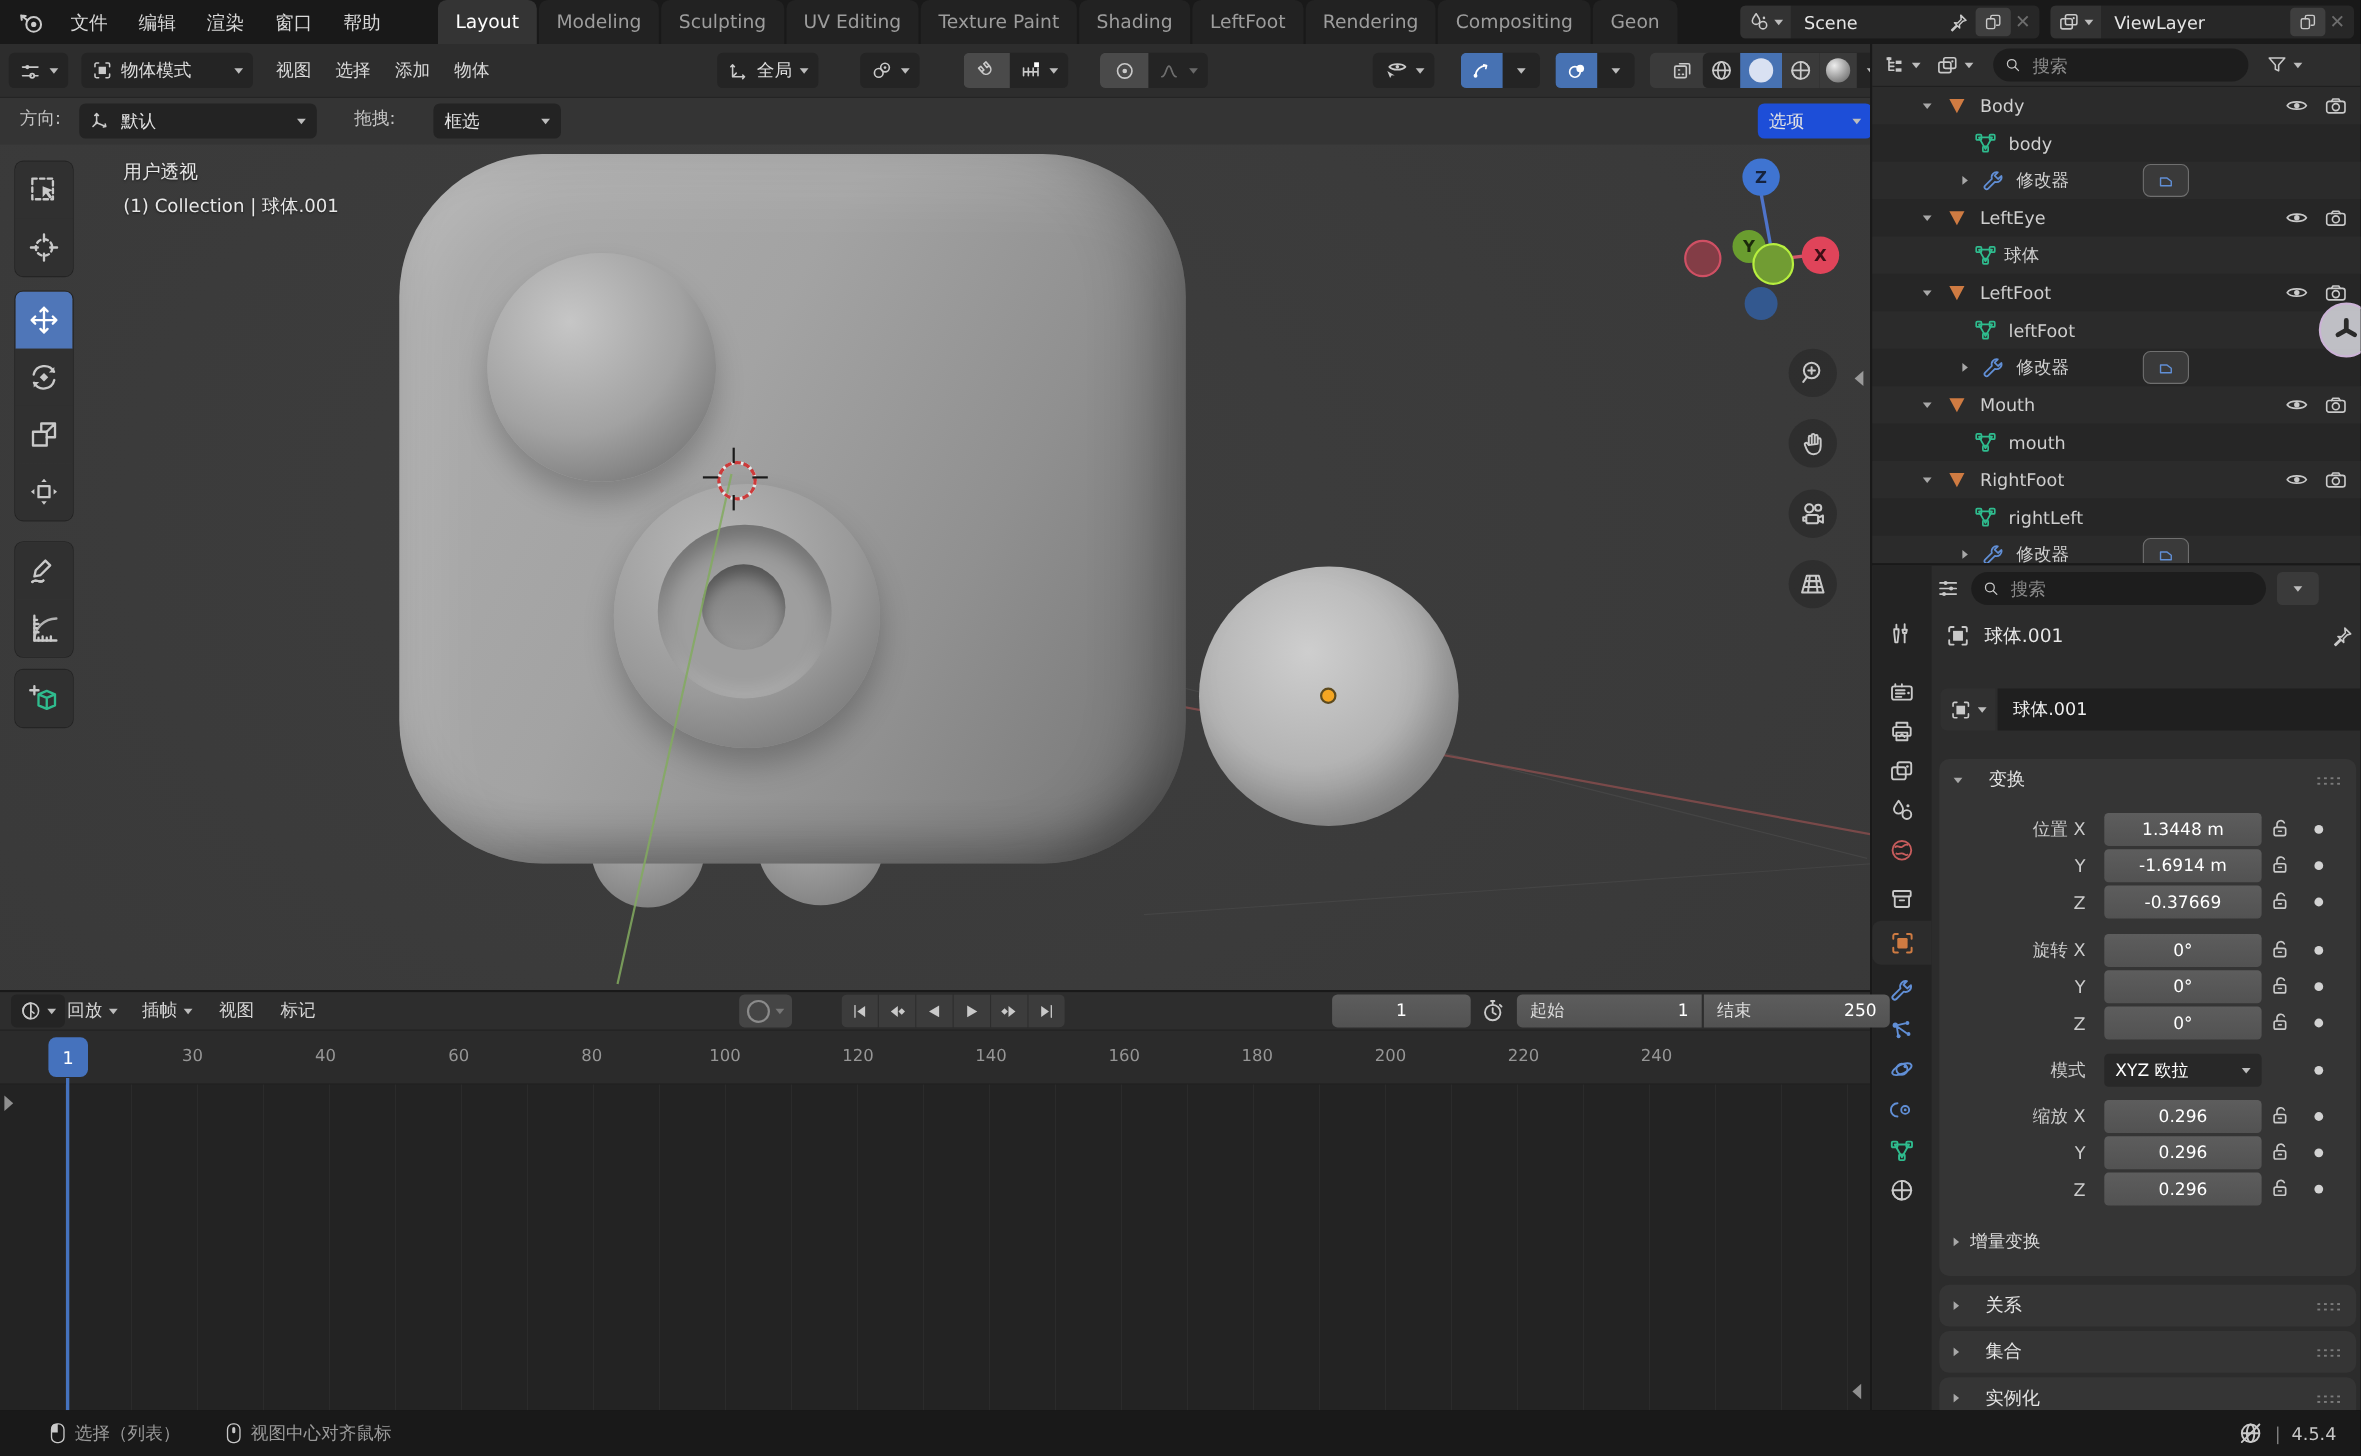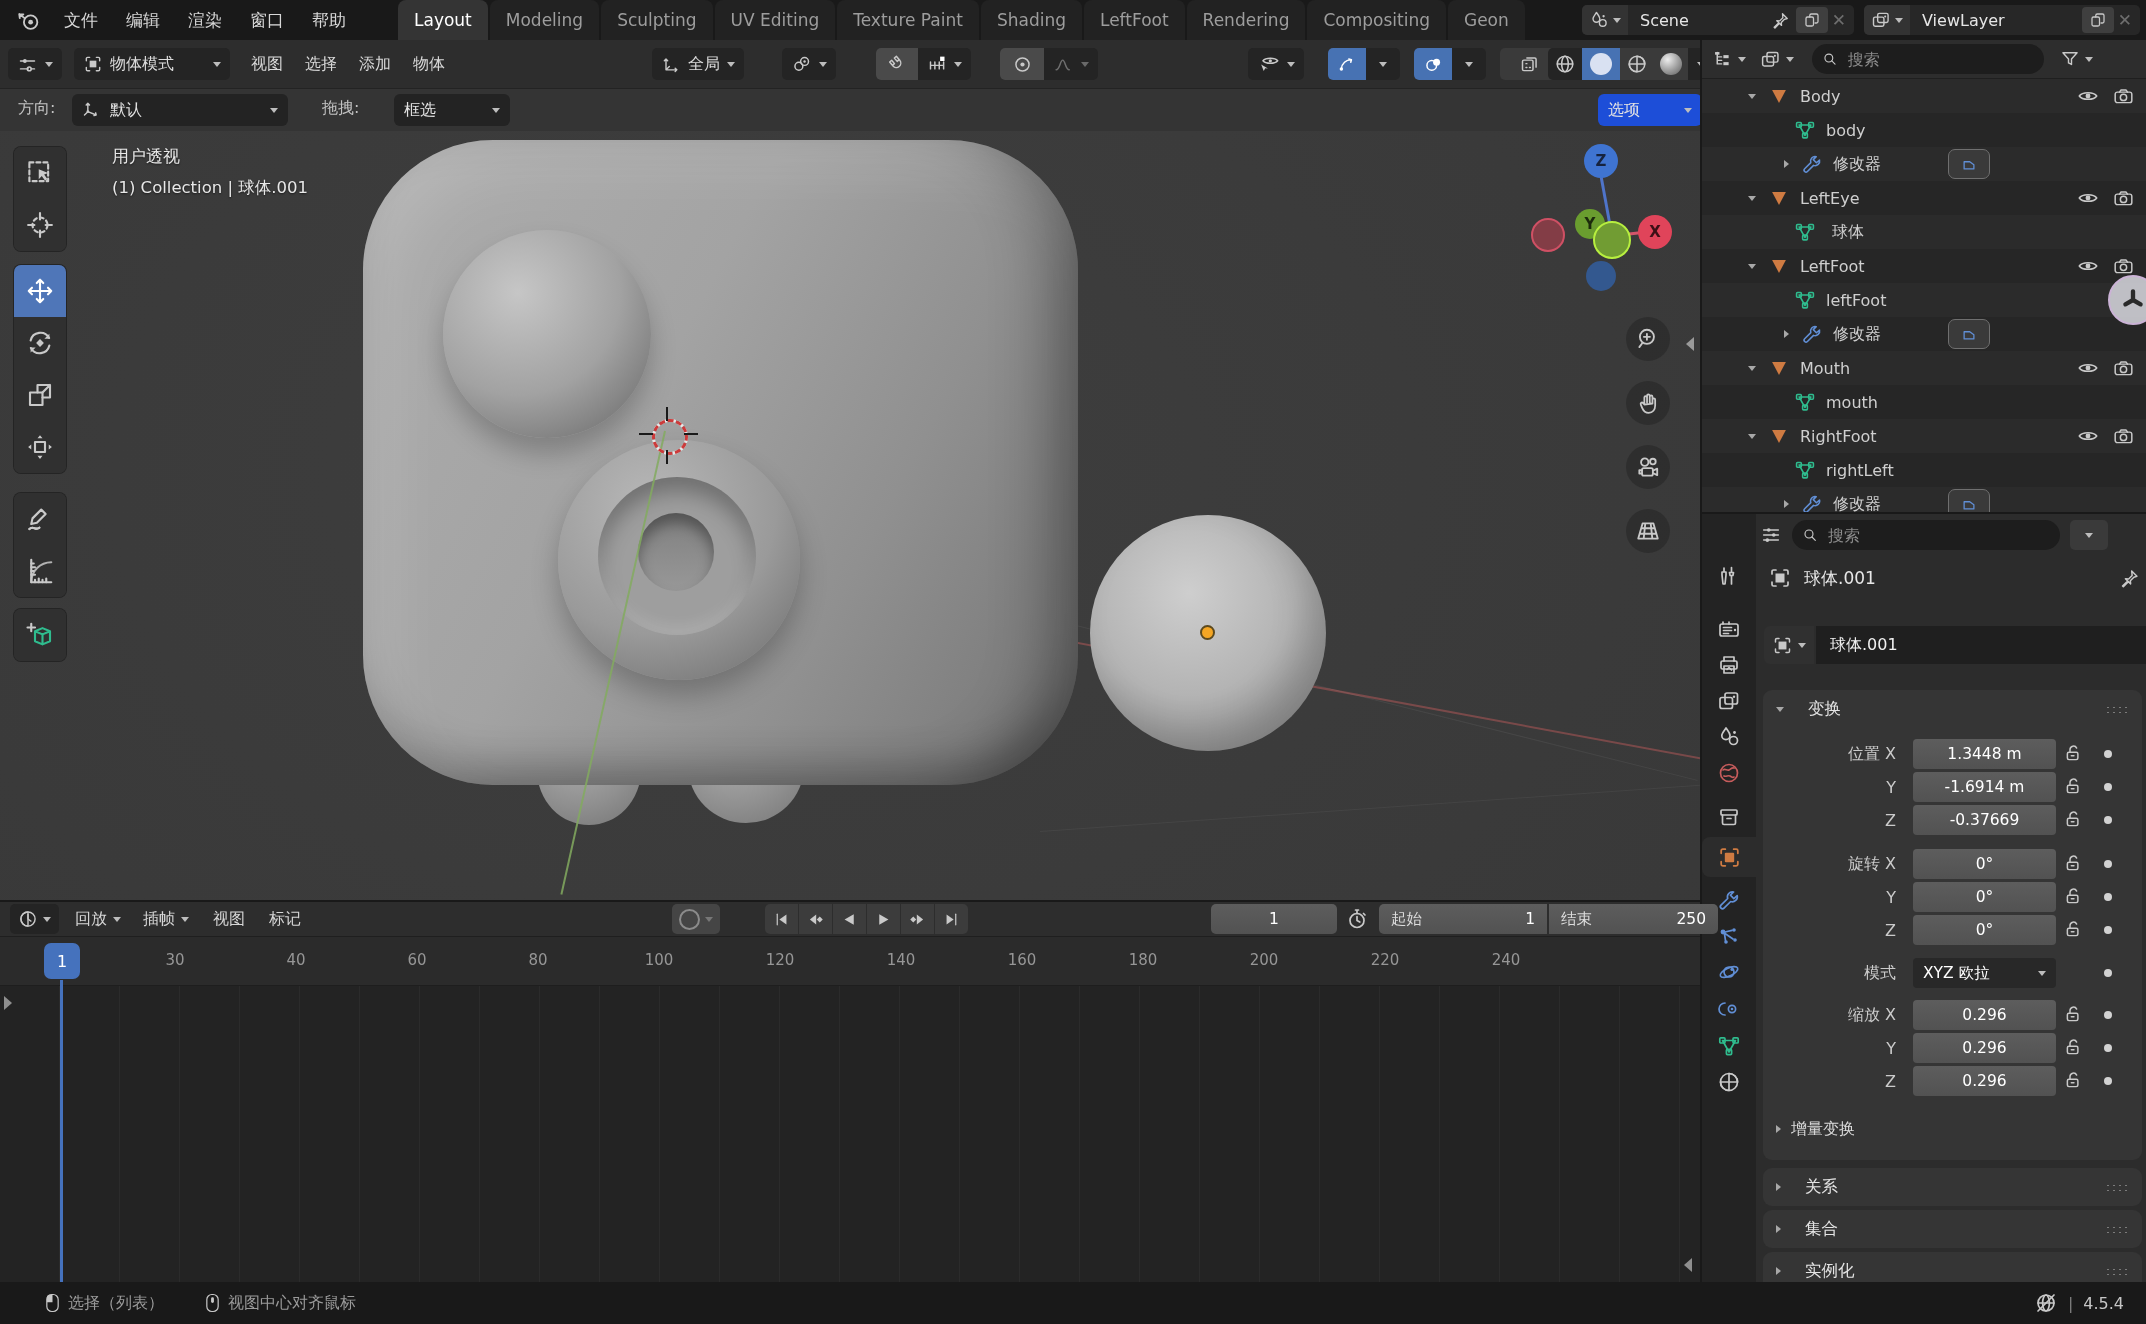--- a/index.html
+++ b/index.html
@@ -567,21 +567,21 @@
         </span>
     </div>
 
     <div class="ol-row">
       <svg class="ic" width="22" height="22" viewBox="0 0 24 24" style="margin-left:92px">
           <path d="M5.5 6.5h13L12 18z" class="green"></path>
           <rect x="2.8" y="3.8" width="5.2" height="5.2" rx="1" fill="#262626" class="green"></rect>
           <rect x="16" y="3.8" width="5.2" height="5.2" rx="1" fill="#262626" class="green"></rect>
           <rect x="9.4" y="15.4" width="5.2" height="5.2" rx="1" fill="#262626" class="green"></rect>
         </svg>
-      <span style="margin-left:16px">球体</span>
+      <span style="margin-left:6px">球体</span>
     </div>
 
     <div class="ol-row">
       <span class="cd" style="margin-left:46px"></span>
       <svg class="ic" width="22" height="22" viewBox="0 0 24 24" style="margin-left:12px">
           <path d="M4.5 5.5h15L12 19.5z" class="of" stroke="#cf7b42" stroke-width="2" stroke-linejoin="round"></path>
         </svg>
       <span style="margin-left:10px;flex:1">LeftFoot</span>
       <span style="margin-right:14px">
           <svg class="ic" width="22" height="22" viewBox="0 0 24 24">
@@ -1008,21 +1008,21 @@
 <div id="timeline" class="abs">
   <div id="tl-header">
     <span class="flex" style="gap:5px;margin-left:10px;background:#242424;border-radius:5px;height:30px;padding:0 8px">
       <svg class="ic" width="20" height="20" viewBox="0 0 24 24">
           <circle cx="12" cy="12" r="8.5" fill="#e6e6e6" stroke="none"></circle>
           <path d="M12 6.5V12l3.5 2.5" stroke="#2a2a2a" stroke-width="2"></path>
           <path d="M12 3.5A8.5 8.5 0 0 0 12 20.5z" fill="#2a2a2a" stroke="none"></path>
         </svg>
       <span class="cv"></span>
     </span>
-    <span class="flex" style="gap:6px;margin-left:16px">
+    <span class="flex" style="gap:6px;margin-left:2px">
         <span>回放</span>
         <span class="cv"></span>
       </span>
     <span class="flex" style="gap:6px;margin-left:22px">
         <span>插帧</span>
         <span class="cv"></span>
       </span>
     <span style="margin-left:24px">视图</span>
     <span style="margin-left:24px">标记</span>
 

